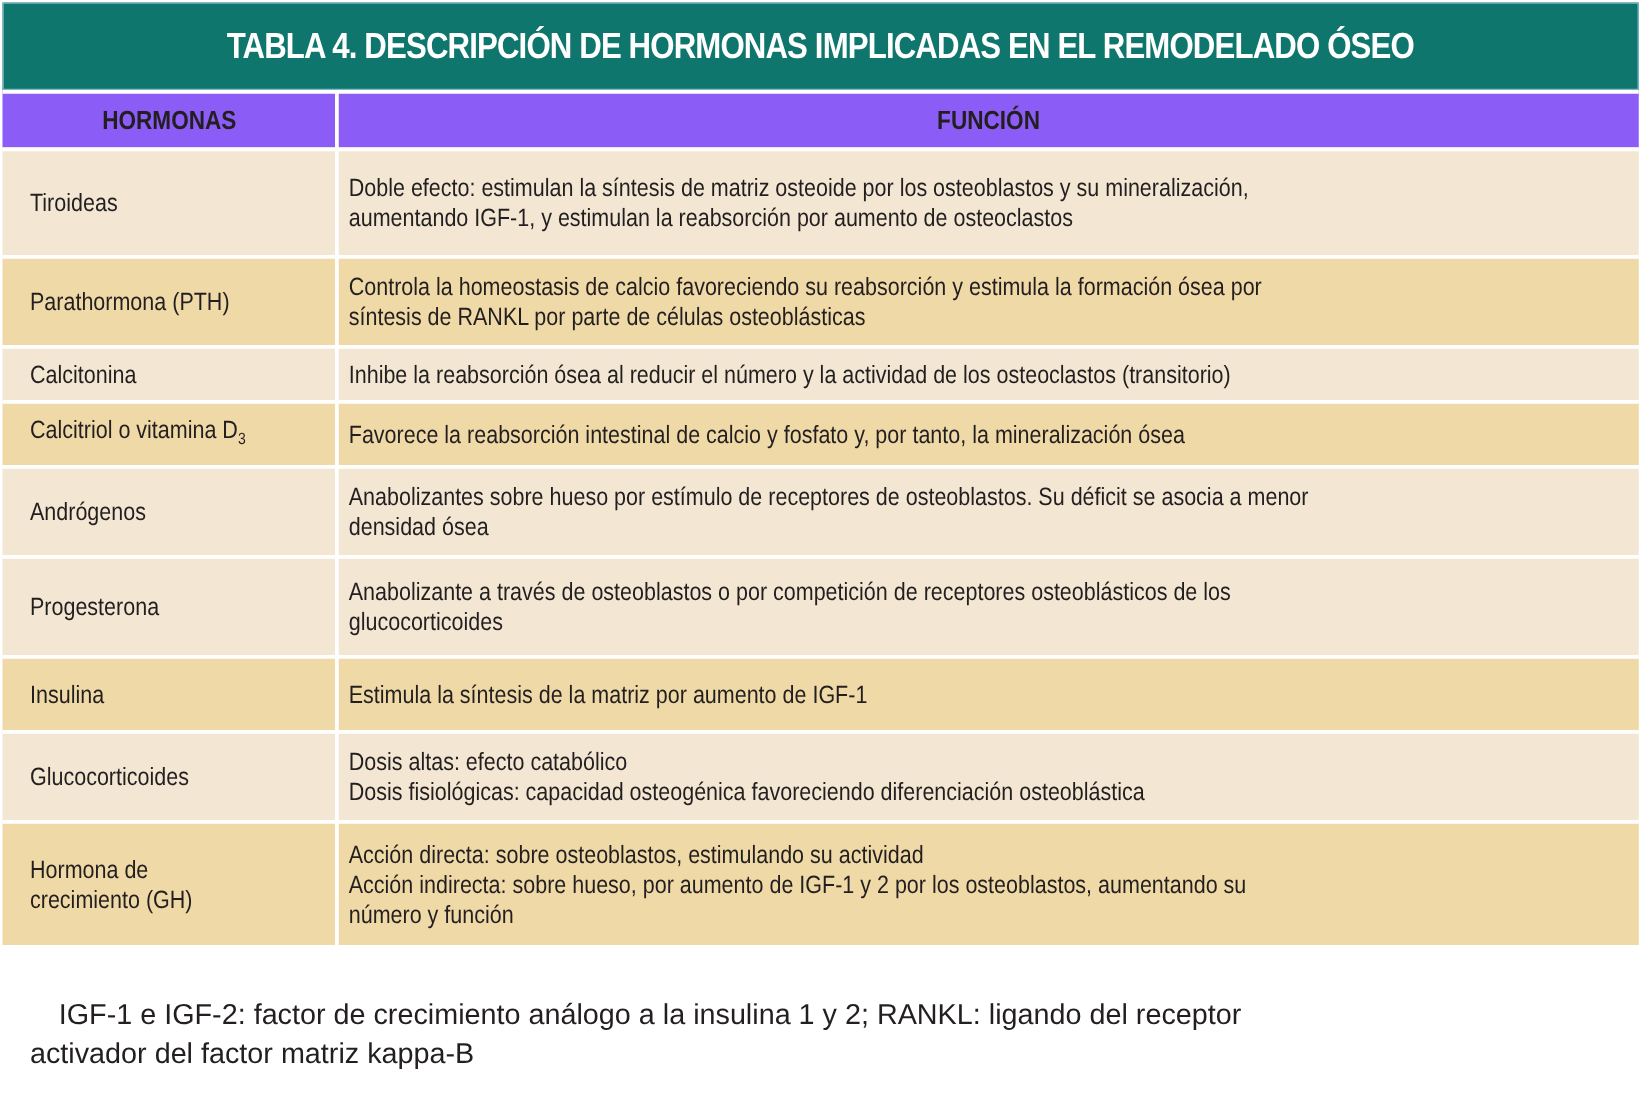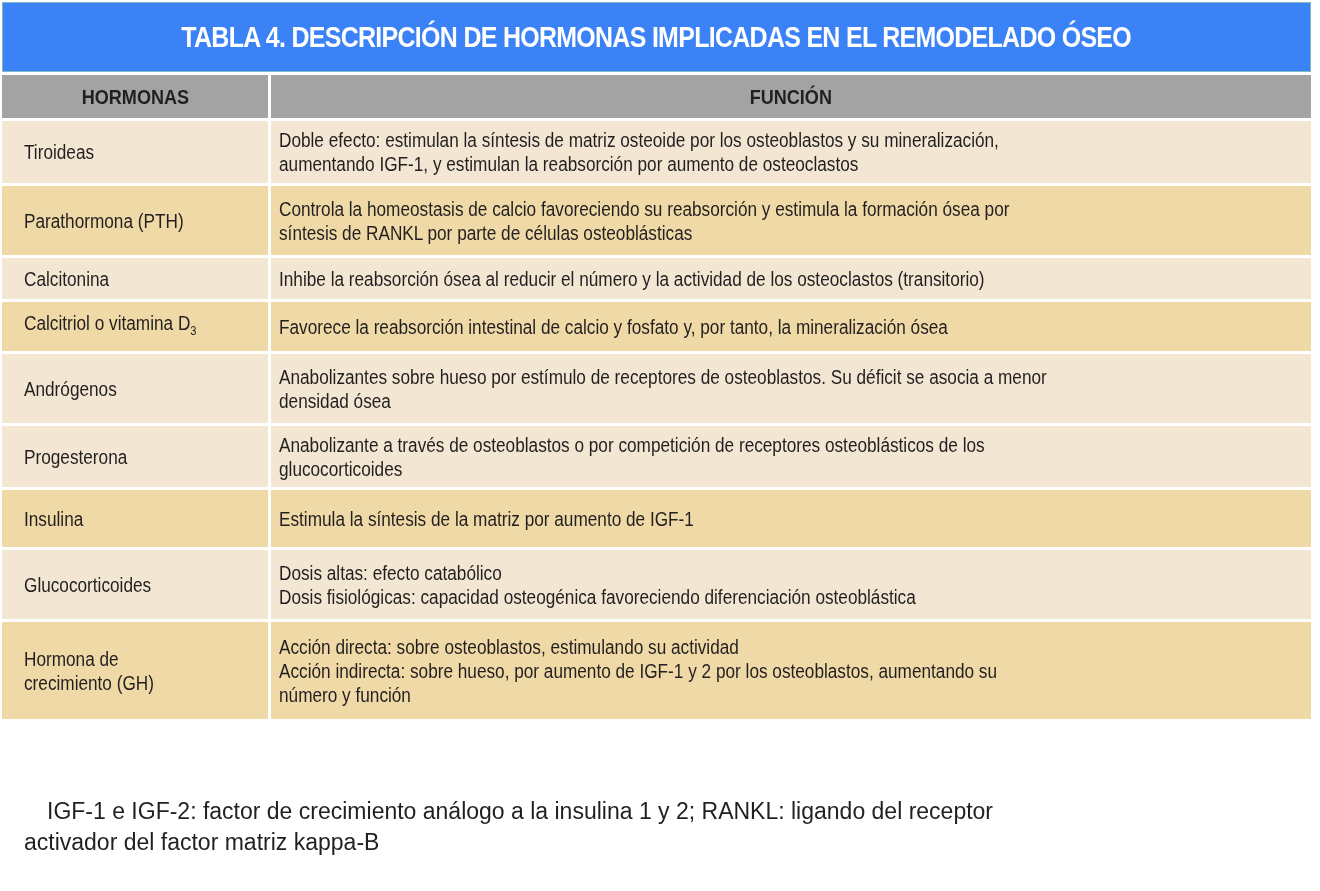--- a/index.html
+++ b/index.html
@@ -1,33 +1,33 @@
 <!DOCTYPE html>
 <html><head>
   <meta charset="utf-8">
   <style>
     html, body { margin: 0; padding: 0; background: #ffffff; }
     body { width: 1320px; height: 891px; position: relative; overflow: hidden; }
     .table-wrap { position: absolute; left: 2px; top: 2px; width: 1309px; }
     .title-bar {
-      background: #3b82f6; height: 70px; display: flex; align-items: center; justify-content: center;
+      background: #0f766e; height: 70px; display: flex; align-items: center; justify-content: center;
       border: 1px solid #7fb9c6; box-sizing: border-box;
     }
     .title-bar span {
       color: #ffffff; font-family: "Liberation Sans", sans-serif; font-weight: bold;
       font-size: 29px; letter-spacing: -0.8px; transform: scaleX(0.86); display: inline-block; white-space: nowrap;
     }
     table { border-collapse: separate; border-spacing: 0; width: 1309px; table-layout: fixed; }
     col.c1 { width: 266px; } col.c2 { width: 1043px; }
     td, th {
       font-family: "Liberation Sans", sans-serif; color: #231f20; font-size: 20px;
       padding: 0 0 0 22px; vertical-align: middle; box-sizing: border-box;
       border-top: 3px solid #ffffff; border-left: 3px solid #ffffff;
     }
-    th { background: #a3a3a3; height: 46px; font-weight: bold; font-size: 21px; text-align: center; padding: 0; }
+    th { background: #8b5cf6; height: 46px; font-weight: bold; font-size: 21px; text-align: center; padding: 0; }
     th:first-child { border-left: none; }
     td:first-child { border-left: none; }
     .t { display: inline-block; transform: scaleX(0.86); transform-origin: left center; white-space: nowrap; line-height: 24px; }
     th .t { transform-origin: center center; }
     tr.odd td { background: #f3e7d3; }
     tr.even td { background: #efd9a6; }
     td.c2 { padding-left: 8px; }
     sub { font-size: 13px; vertical-align: -5px; }
     .footnote {
       position: absolute; left: 24px; top: 796px; width: 1290px;
@@ -45,21 +45,21 @@
     <colgroup>
         <col class="c1">
         <col class="c2">
       </colgroup>
     <tbody>
         <tr>
       <th><span class="t">HORMONAS</span></th>
       <th><span class="t">FUNCIÓN</span></th>
     </tr>
 
-    <tr class="odd" style="height:65px">
+    <tr class="odd" style="height:86px">
       <td><span class="t">Tiroideas</span></td>
       <td class="c2">
         <span class="t">Doble efecto: estimulan la síntesis de matriz osteoide por los osteoblastos y su mineralización,</span><br>
         <span class="t">aumentando IGF-1, y estimulan la reabsorción por aumento de osteoclastos</span>
       </td>
     </tr>
     <tr class="even" style="height:72px">
       <td><span class="t">Parathormona (PTH)</span></td>
       <td class="c2">
         <span class="t">Controla la homeostasis de calcio favoreciendo su reabsorción y estimula la formación ósea por</span><br>
@@ -74,21 +74,21 @@
       <td><span class="t"><span>Calcitriol o vitamina D</span><sub>3</sub></span></td>
       <td class="c2"><span class="t">Favorece la reabsorción intestinal de calcio y fosfato y, por tanto, la mineralización ósea</span></td>
     </tr>
     <tr class="odd" style="height:72px">
       <td><span class="t">Andrógenos</span></td>
       <td class="c2">
         <span class="t">Anabolizantes sobre hueso por estímulo de receptores de osteoblastos. Su déficit se asocia a menor</span><br>
         <span class="t">densidad ósea</span>
       </td>
     </tr>
-    <tr class="odd" style="height:64px">
+    <tr class="odd" style="height:80px">
       <td><span class="t">Progesterona</span></td>
       <td class="c2">
         <span class="t">Anabolizante a través de osteoblastos o por competición de receptores osteoblásticos de los</span><br>
         <span class="t">glucocorticoides</span>
       </td>
     </tr>
     <tr class="even" style="height:60px">
       <td><span class="t">Insulina</span></td>
       <td class="c2"><span class="t">Estimula la síntesis de la matriz por aumento de IGF-1</span></td>
     </tr>

